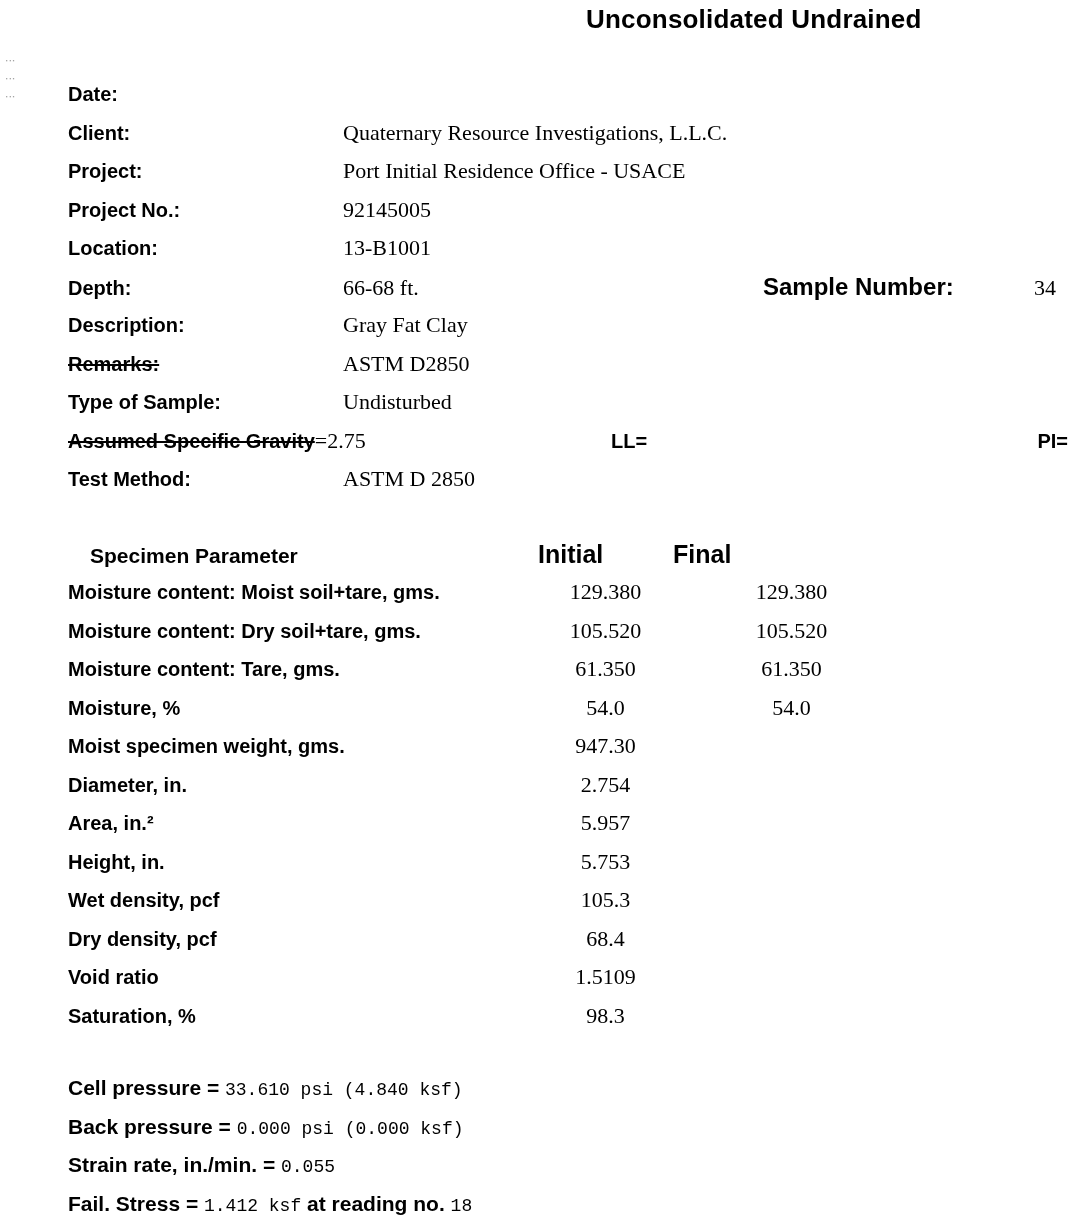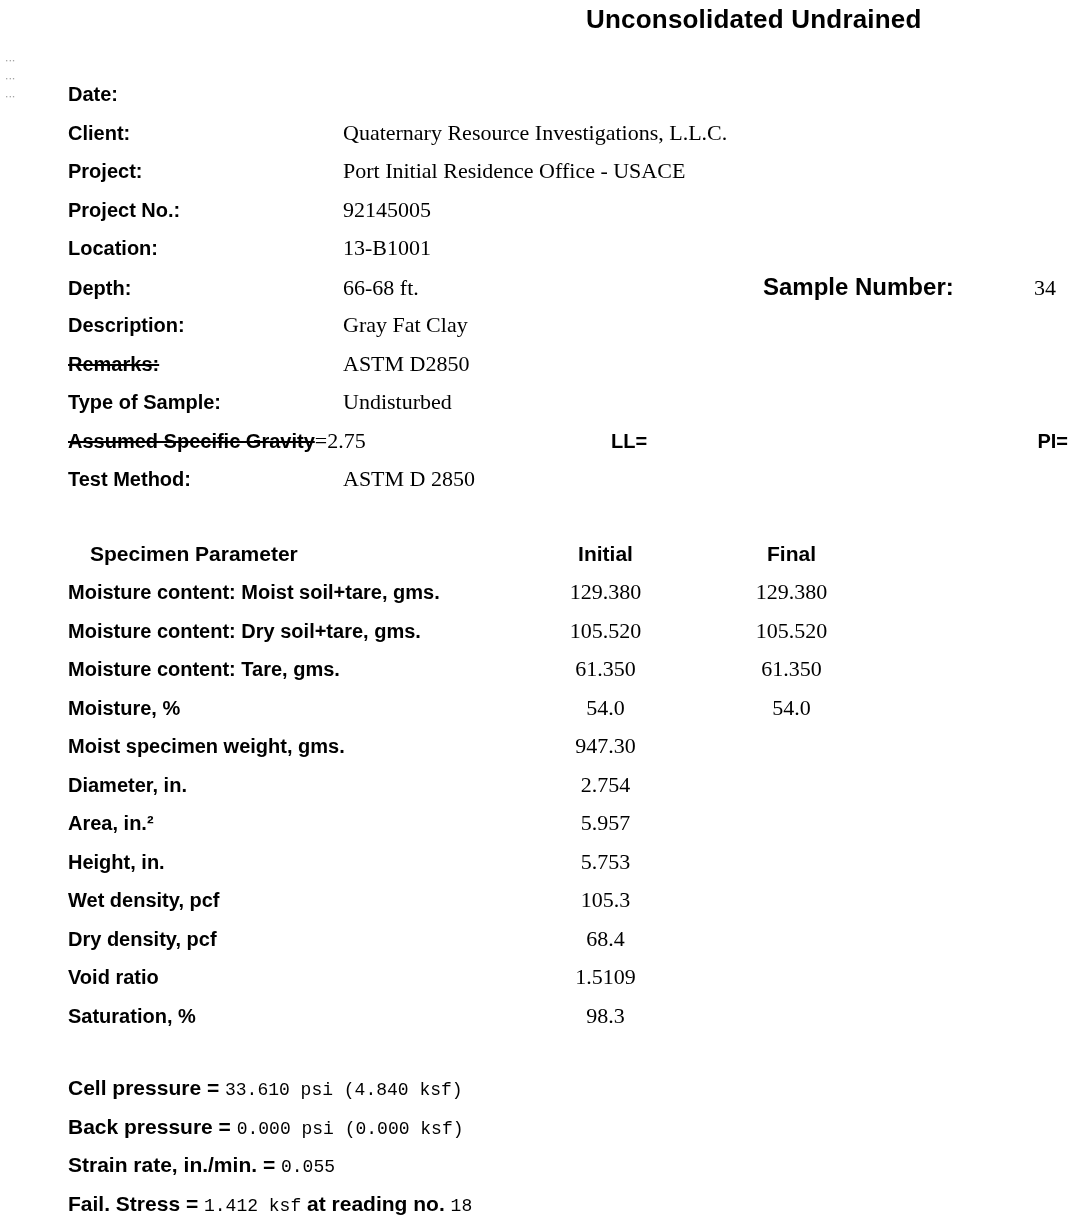--- a/index.html
+++ b/index.html
@@ -27,21 +27,21 @@
   .sample-label{font-weight:bold;font-size:24px;flex:0 0 215px;}
   .sample-value{font-family:"Liberation Serif",serif;font-size:22px;flex:1 1 auto;text-align:right;padding-right:16px;}
   .ll-label{position:absolute;left:507px;font-weight:bold;font-size:20px;margin-left:36px;}
   .pi-label{position:absolute;right:4px;font-weight:bold;font-size:20px;}
 
   .spec-table{margin:36px 0 16px 68px;}
   .trow{display:grid;grid-template-columns:470px 135px 237px;height:38.5px;line-height:38.5px;align-items:baseline;white-space:nowrap;}
   .tparam{font-weight:bold;font-size:20px;}
   .tnum{font-family:"Liberation Serif",serif;font-size:22px;text-align:center;}
   .thead .tparam{padding-left:22px;font-size:21px;}
-  .thead .th-num{font-weight:bold;font-size:21px;text-align:center;font-family:"Liberation Sans",sans-serif;}
+  .thead .th-num{font-weight:bold;font-size:25px;text-align:left;font-family:"Liberation Sans",sans-serif;}
 
   .pressures{margin:34px 0 0 68px;}
   .prow{height:38.5px;line-height:38.5px;white-space:nowrap;}
   .plabel{font-weight:bold;font-size:21px;}
   .pvalue{font-family:Liberation Mono, monospace;font-size:18px;}
 </style>
 </head>
 <body>
 
 <div class="page">

